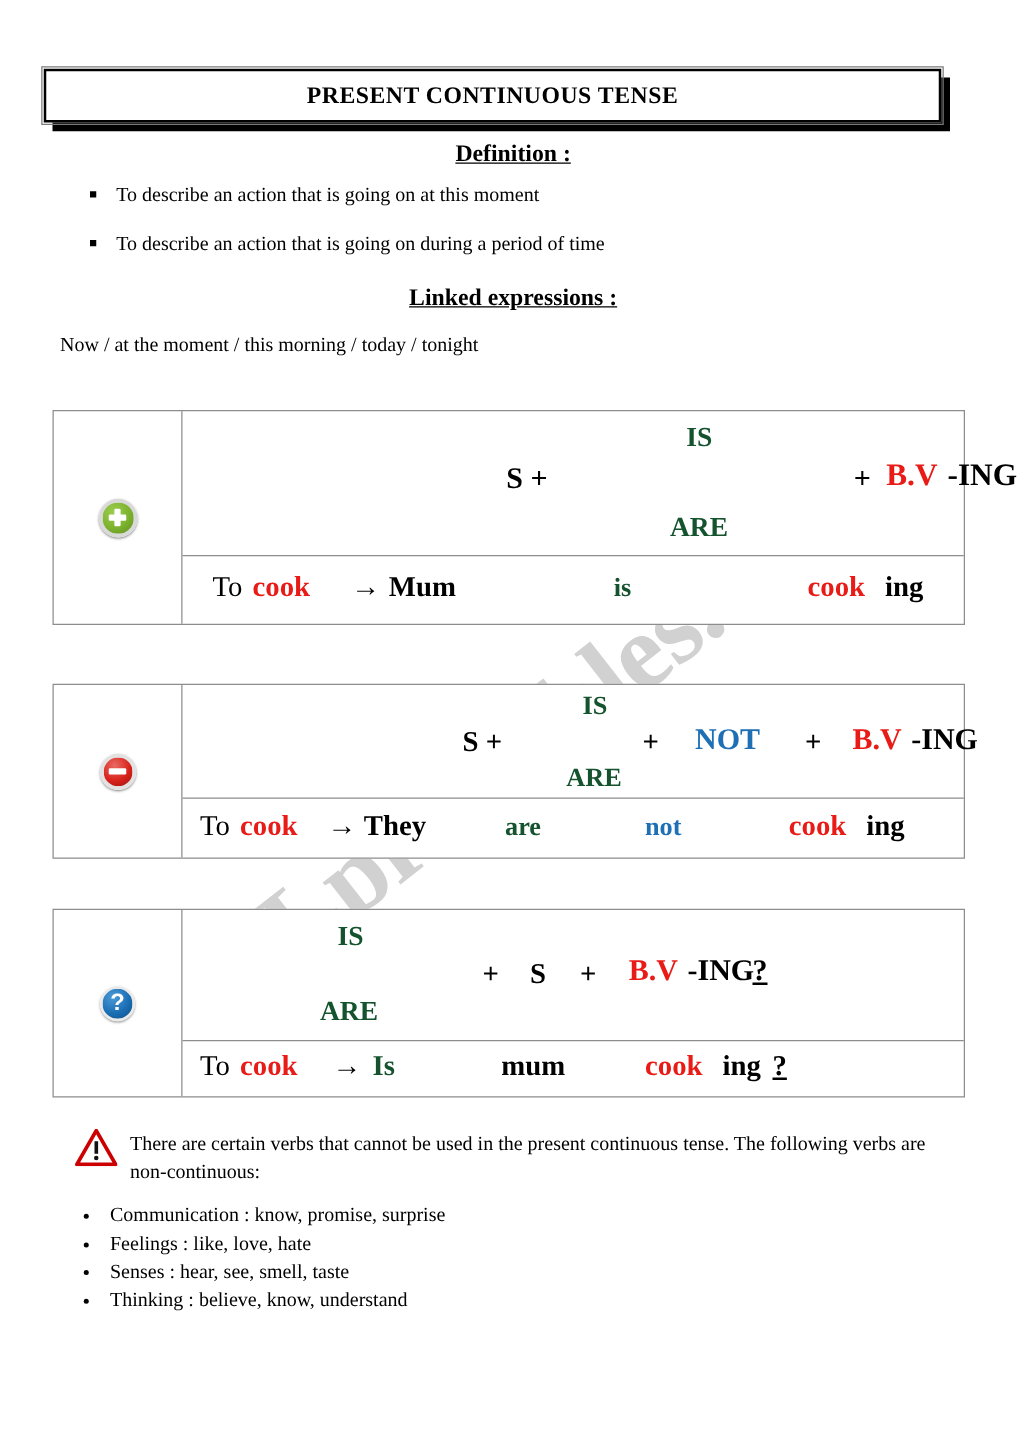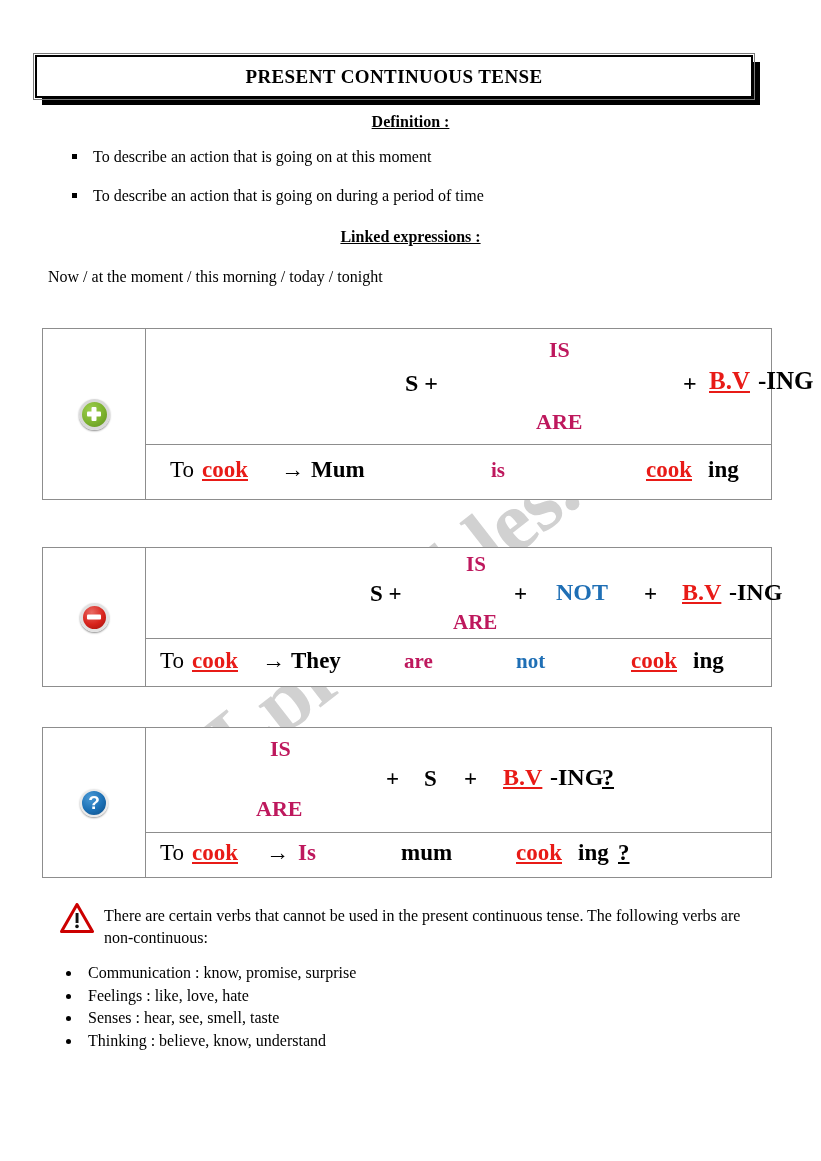--- a/index.html
+++ b/index.html
@@ -71,21 +71,21 @@
     font-size: 19px;
     font-weight: bold;
     letter-spacing: 0.4px;
   }
 
   
   .center-head {
     position: absolute;
     width: 100%;
     text-align: center;
-    font-size: 16px;
+    font-size: 19px;
     font-weight: bold;
     font-family: "Liberation Serif", serif;
   }
   .center-head u { text-decoration: underline; }
 
   .bullet-line {
     position: absolute;
     font-size: 16px;
     font-family: "Liberation Serif", serif;
   }
@@ -139,22 +139,22 @@
     position: relative;
     box-sizing: border-box;
   }
 
   .tk {
     position: absolute;
     font-family: "Liberation Serif", serif;
     font-weight: bold;
     white-space: nowrap;
   }
-  .green { color: #be185d; }
-  .red   { color: #e81b17; text-decoration: underline; }
+  .green { color: #14532d; }
+  .red   { color: #e81b17; }
   .blue  { color: #1f6fb5; }
   .black { color: #000000; }
   .u-mark { text-decoration: underline; }
 
   .ex-verb {
     position: absolute;
     font-family: "Liberation Serif", serif;
     white-space: nowrap;
   }
 

